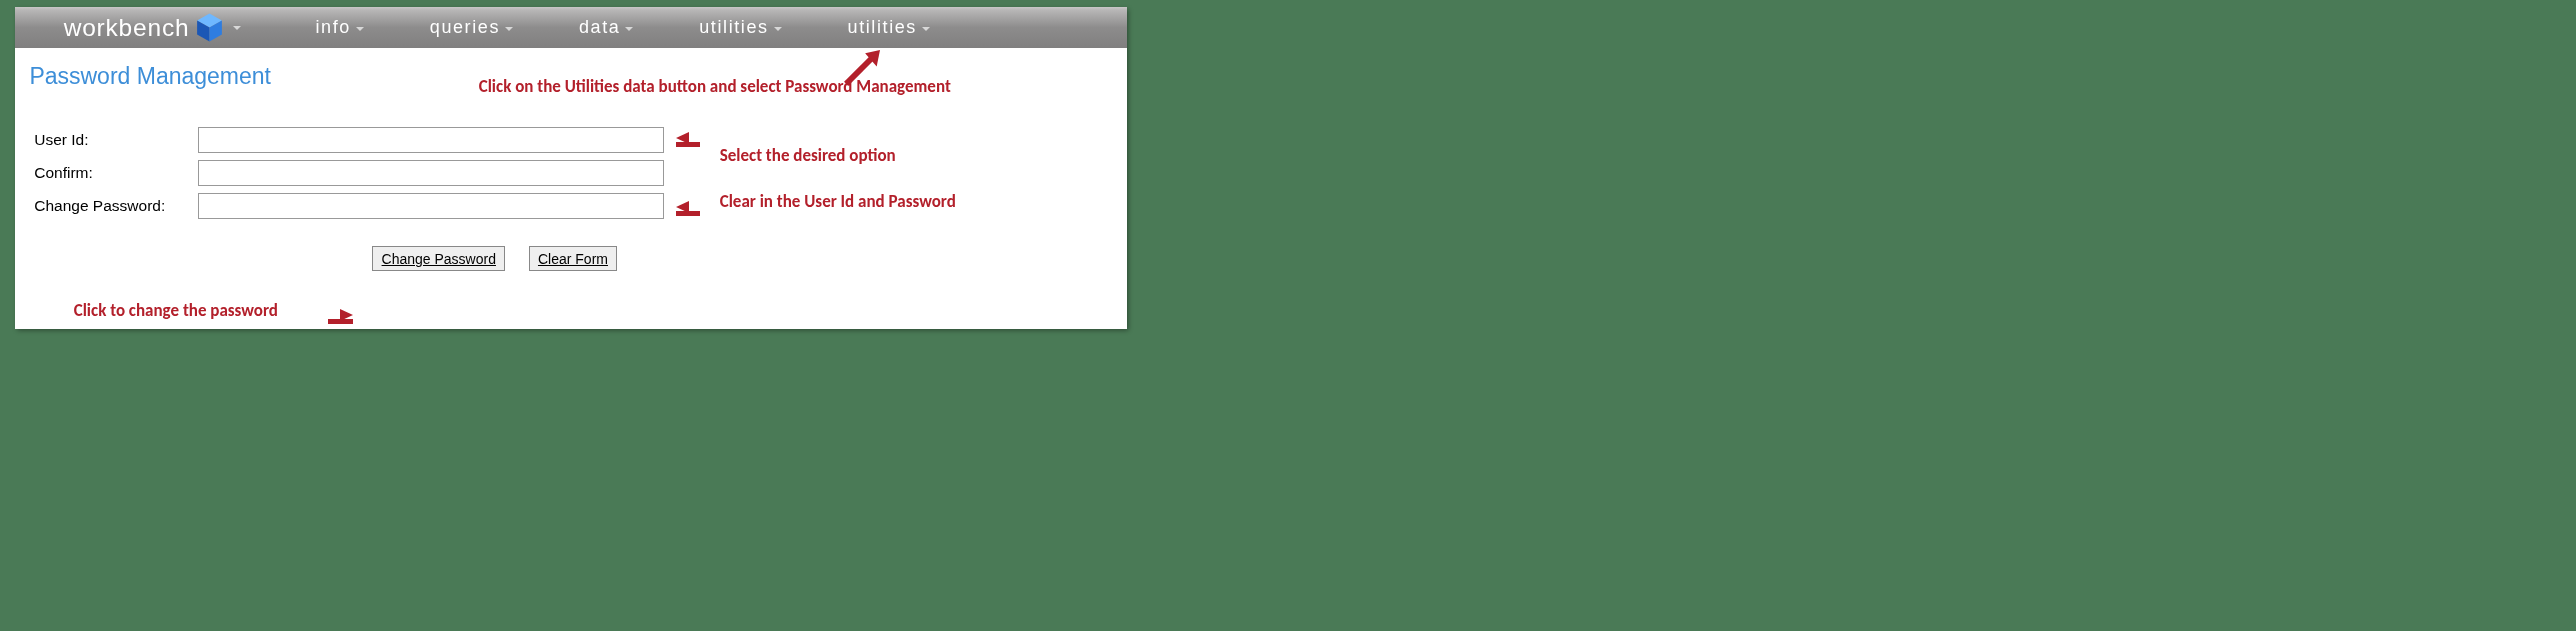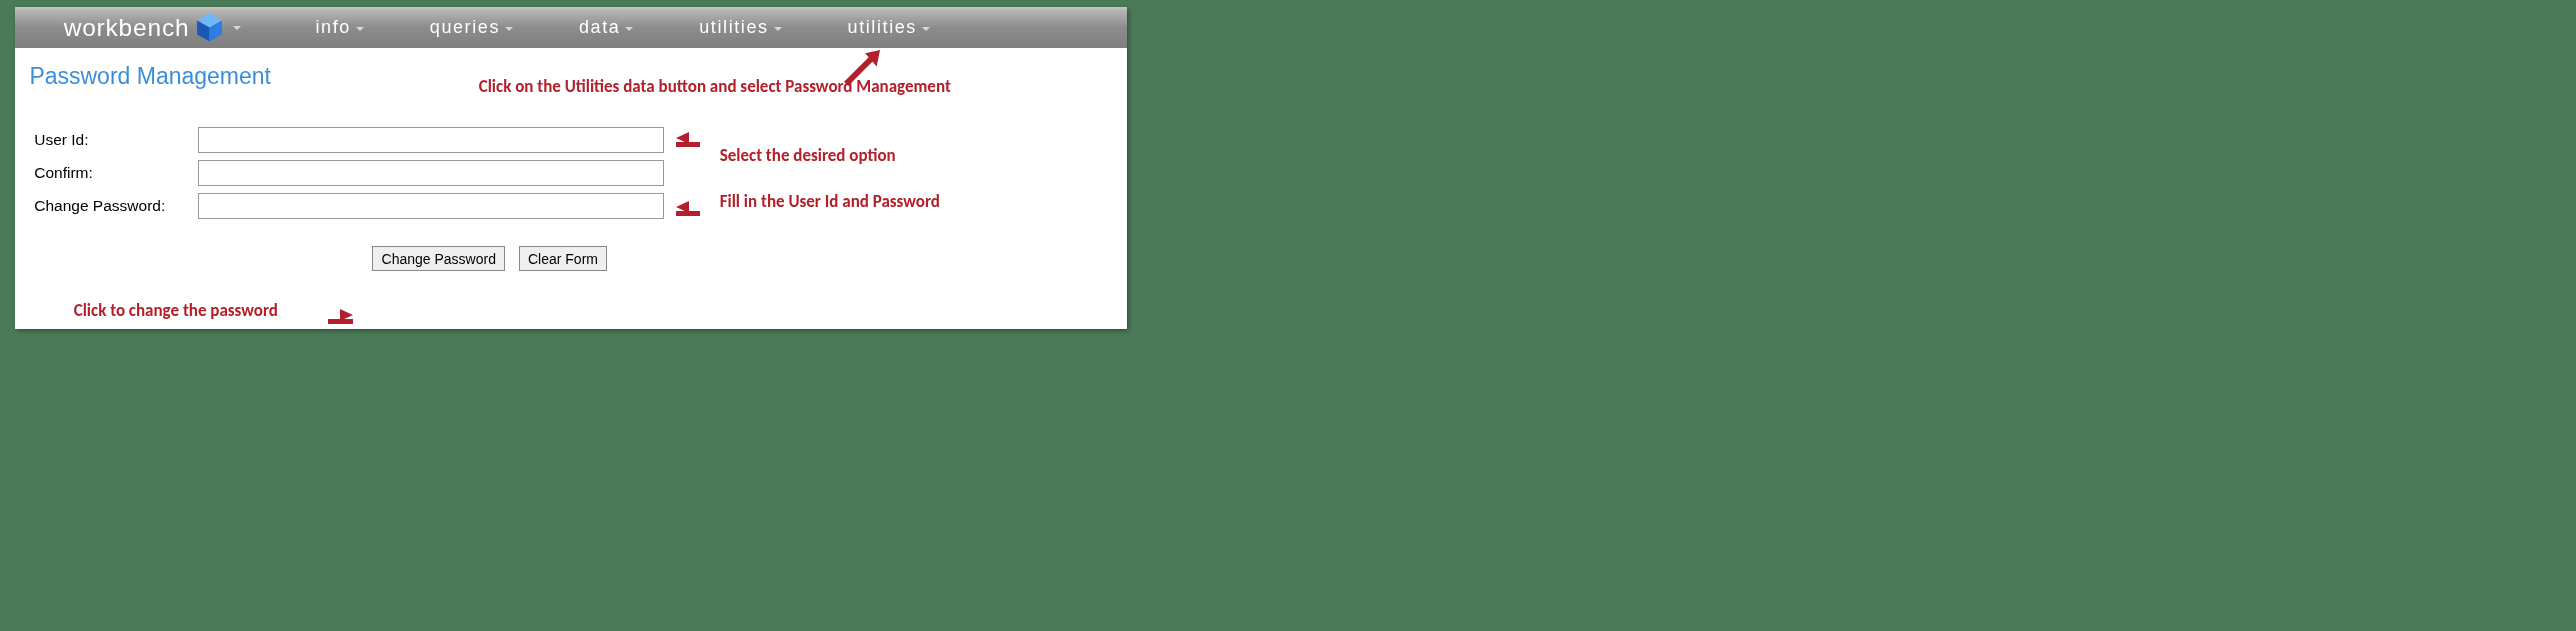--- a/index.html
+++ b/index.html
@@ -109,22 +109,23 @@
   .button-row {
     margin-top: 24.5px;
     margin-left: 343px;
   }
   .button-row button {
     font-size: 14px;
     padding: 3.3px 8.2px;
     background: #efefef;
     border: 0.8px solid #888;
     cursor: pointer;
-    margin-right: 10px;
+    margin-right: 20px;
     font-family: Verdana, sans-serif;
+    text-decoration: underline;
   }
   
   .annot {
     position: absolute;
     color: #b3202b;
     font-weight: 700;
     font-family: Calibri, Arial, sans-serif;
     font-size: 17px;
     white-space: nowrap;
   }
@@ -236,21 +237,21 @@
   <div class="annot" style="left:464px; top:69px;">Click on the Utilities data button and select Password Management</div>
 
   <div class="annot" style="left:661px; top:119px;">
     <span style="position:relative;" class="arrow-left"></span>
   </div>
   <div class="annot" style="left:705px; top:126px;margin-top:12px;">Select the desired option</div>
 
   <div class="annot" style="left:661px; top:188px;">
     <span style="position:relative;" class="arrow-left"></span>
   </div>
-  <div class="annot" style="left:705px; top:184px;">Fill in the User Id and Password</div>
+  <div class="annot" style="left:705px; top:184px;">Clear in the User Id and Password</div>
 
   <div class="annot" style="left:59px; top:293px;">Click to change the password</div>
   <div class="annot" style="left:325px; top:296px;">
     <span style="position:relative;" class="arrow-right"></span>
   </div>
 
 </div>
 
 
 </body></html>

